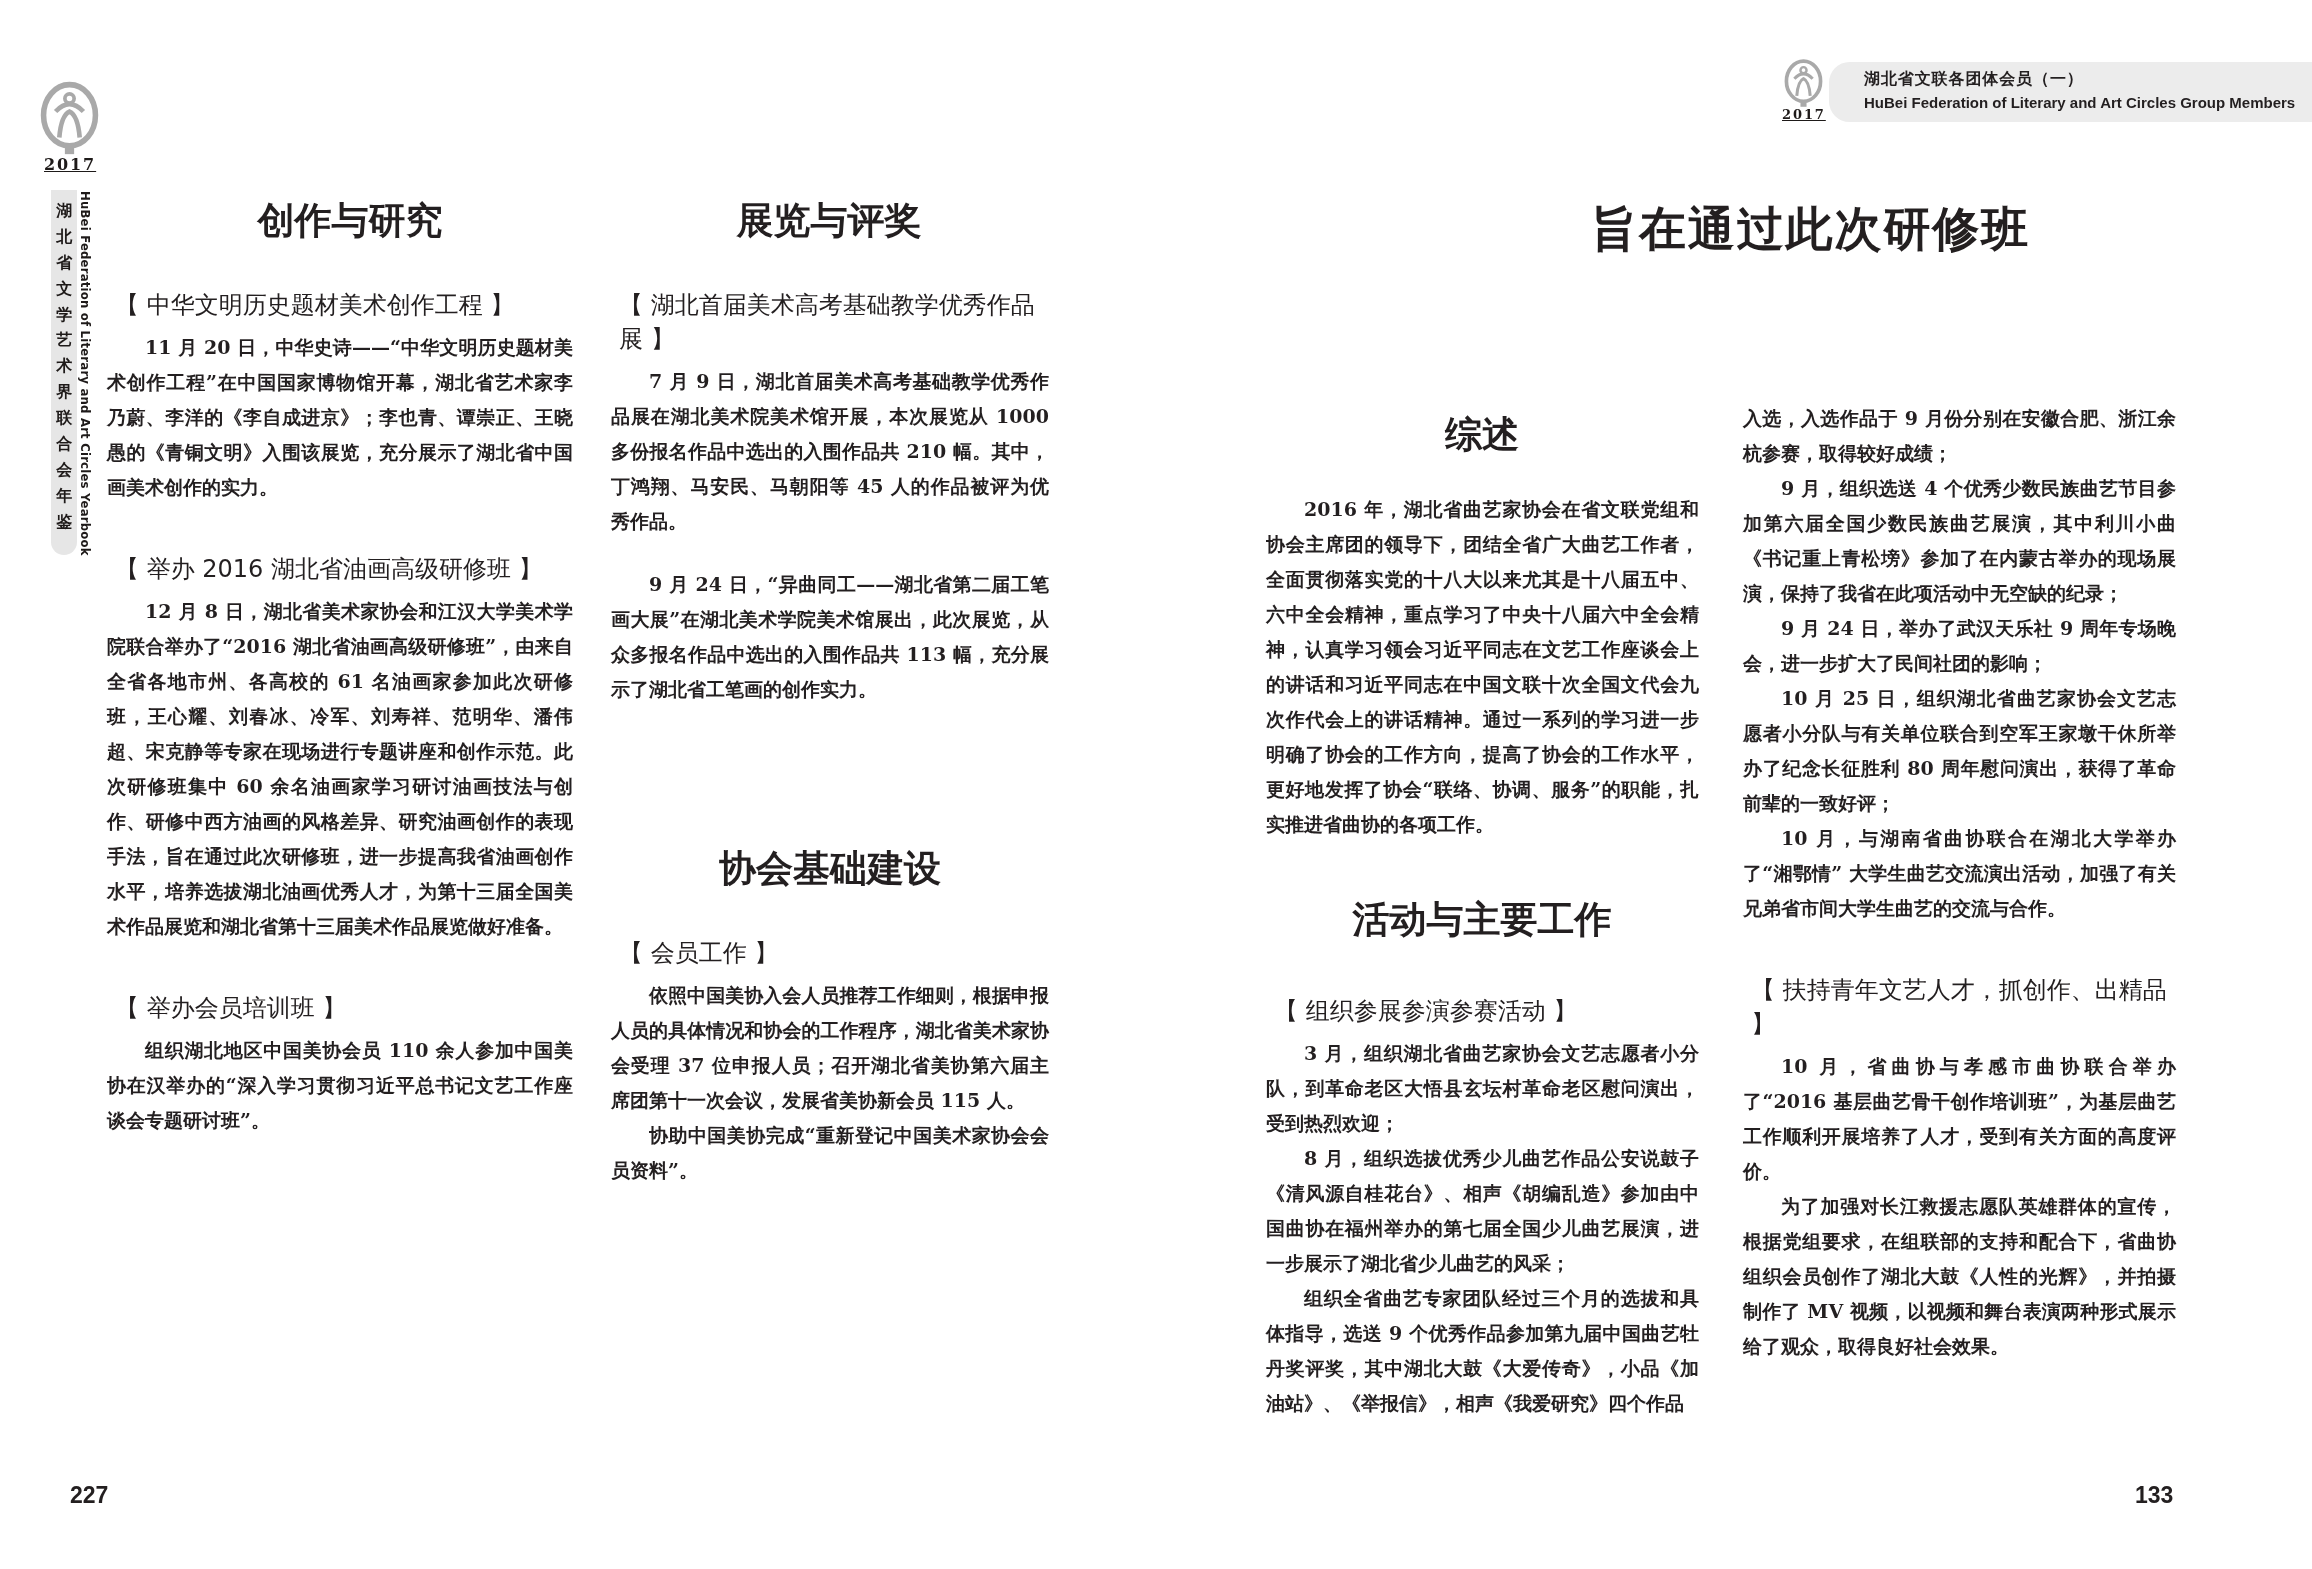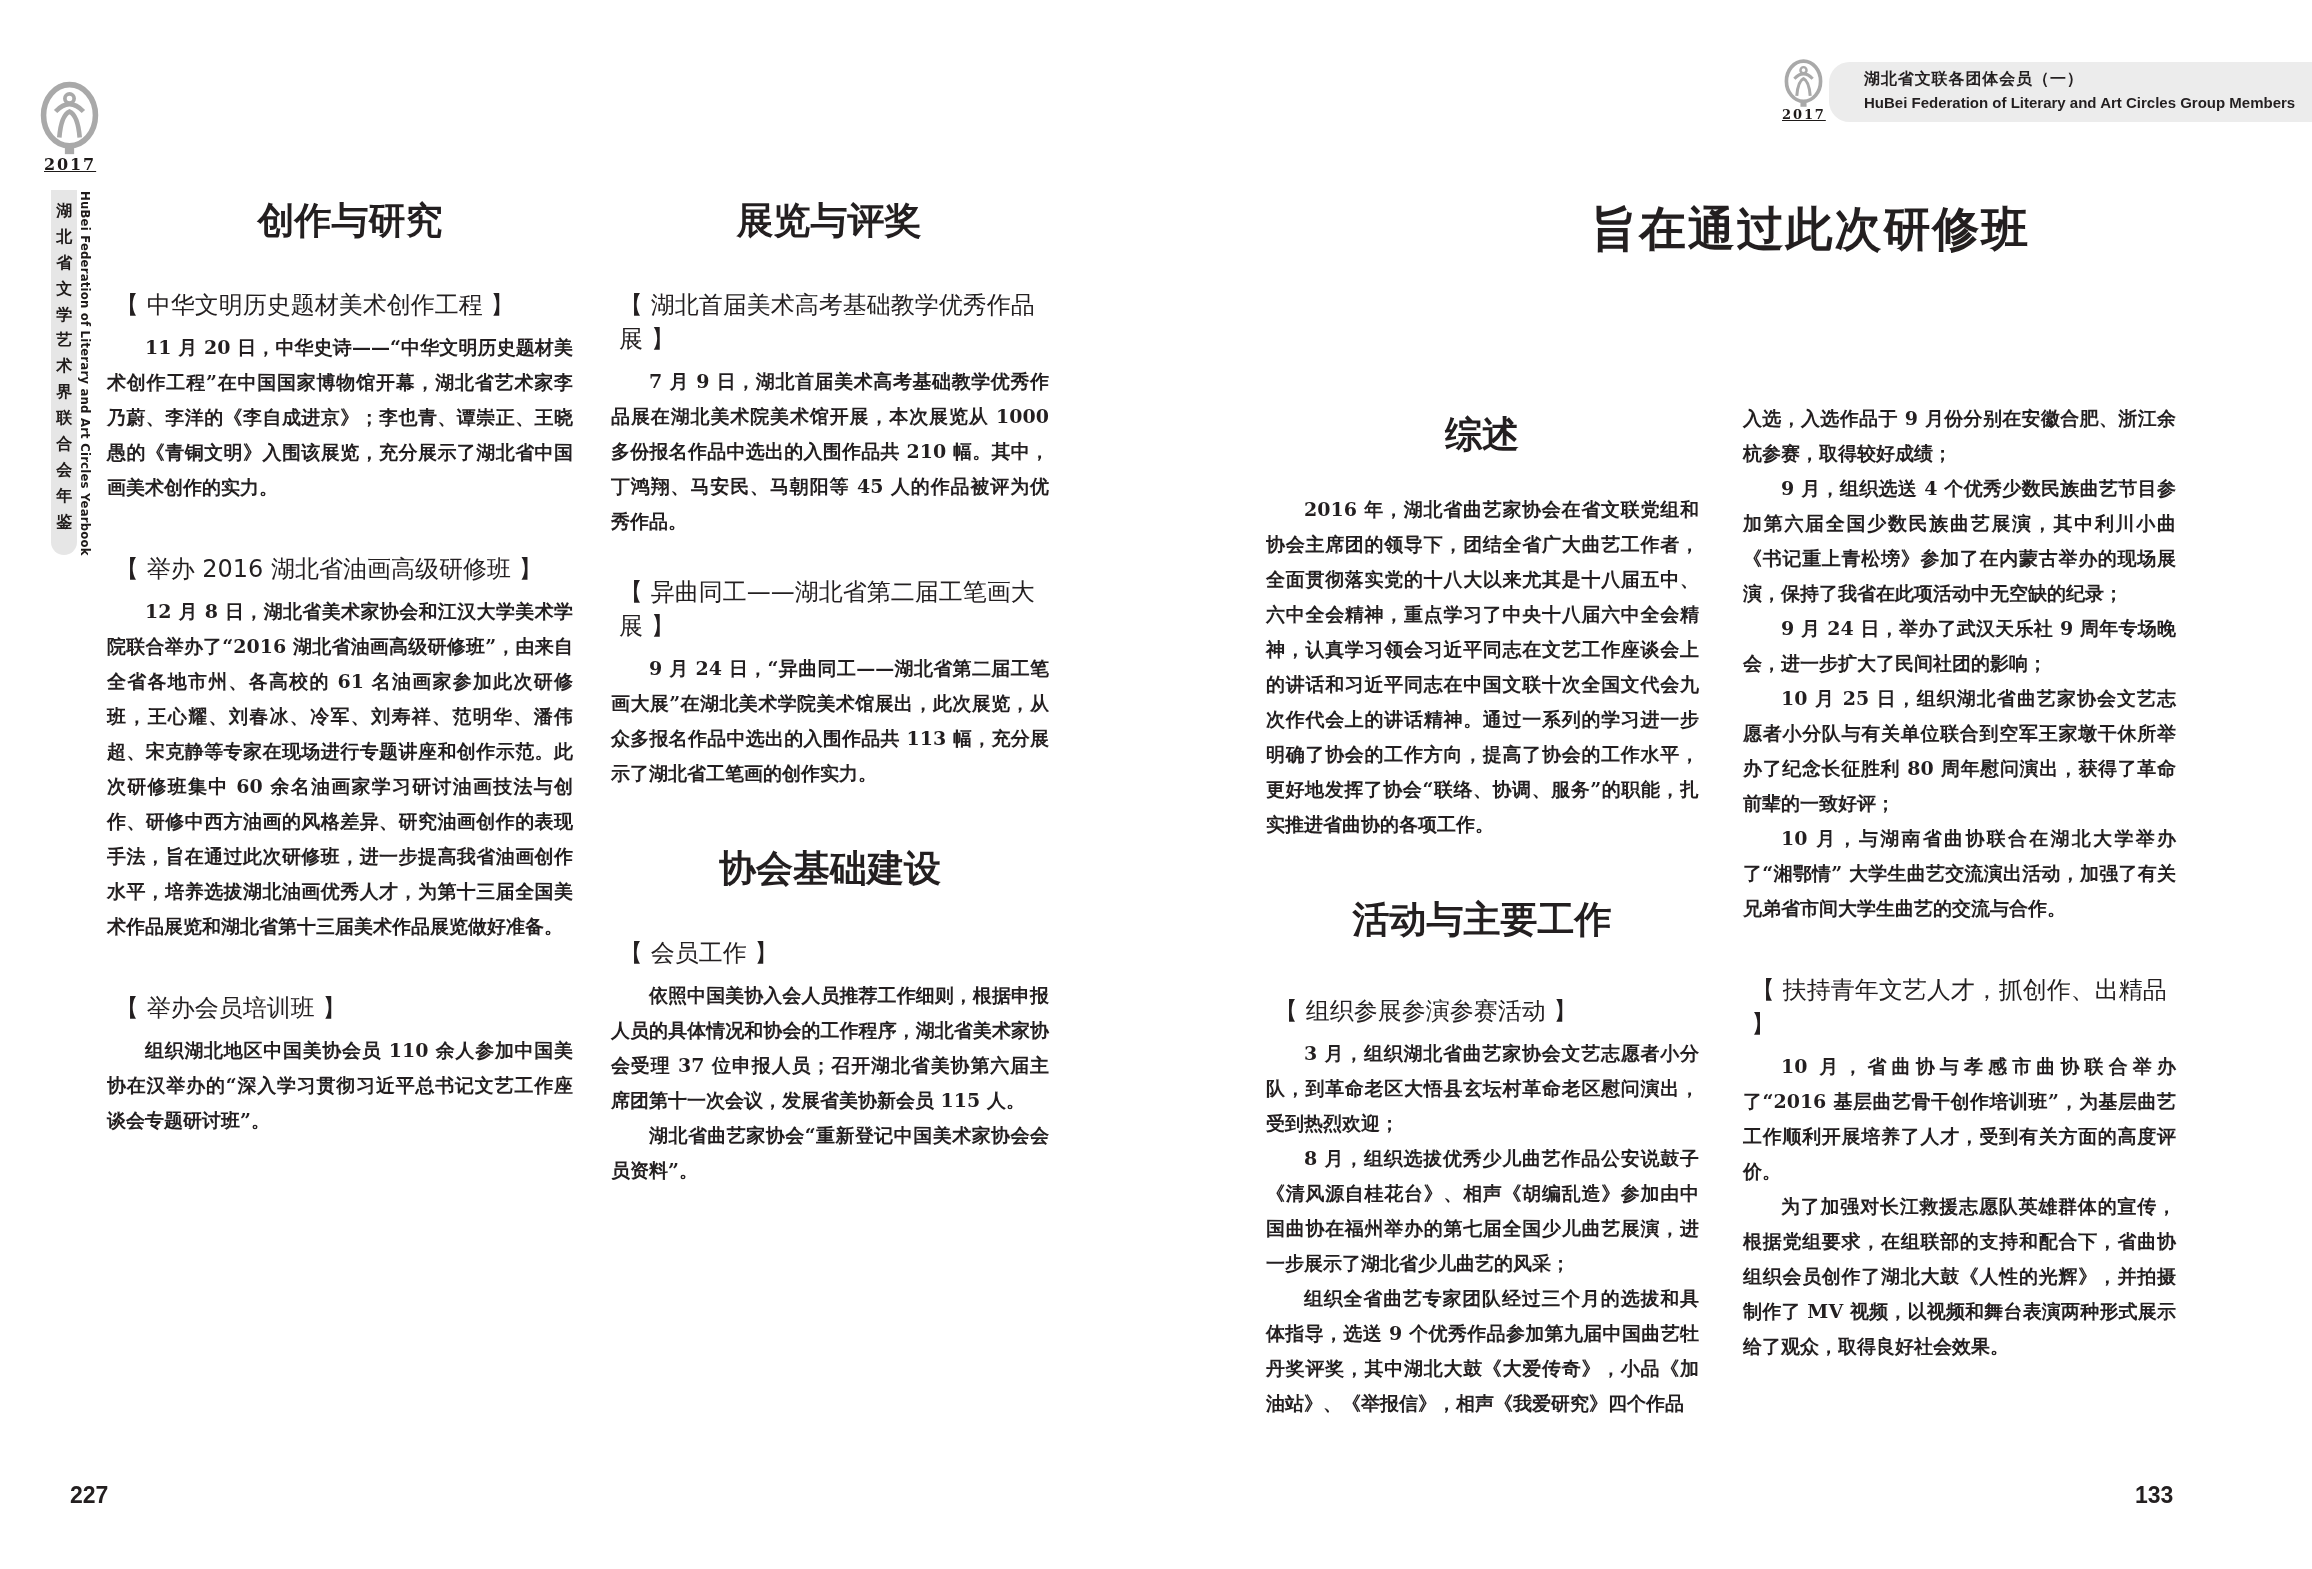--- a/index.html
+++ b/index.html
@@ -68,28 +68,27 @@
     <div class="gap-m"></div>
     <p class="sub">【 举办会员培训班 】</p>
     <p class="para">组织湖北地区中国美协会员 110 余人参加中国美协在汉举办的“深入学习贯彻习近平总书记文艺工作座谈会专题研讨班”。</p>
   </div>
 
   <div class="sec-title" style="left:708px;top:196px;width:242px;">展览与评奖</div>
   <div class="col" style="left:611px;top:280px;width:438px;">
     <p class="sub">【 湖北首届美术高考基础教学优秀作品展 】</p>
     <p class="para">7 月 9 日，湖北首届美术高考基础教学优秀作品展在湖北美术院美术馆开展，本次展览从 1000 多份报名作品中选出的入围作品共 210 幅。其中，丁鸿翔、马安民、马朝阳等 45 人的作品被评为优秀作品。</p>
     <div class="gap-s"></div>
-    <p class="sub">【 异曲同工——湖北省第二届工笔画大展 】</p>
     <p class="para">9 月 24 日，“异曲同工——湖北省第二届工笔画大展”在湖北美术学院美术馆展出，此次展览，从众多报名作品中选出的入围作品共 113 幅，充分展示了湖北省工笔画的创作实力。</p>
   </div>
   <div class="sec-title" style="left:704px;top:844px;width:252px;">协会基础建设</div>
   <div class="col" style="left:611px;top:928px;width:438px;">
     <p class="sub">【 会员工作 】</p>
     <p class="para">依照中国美协入会人员推荐工作细则，根据申报人员的具体情况和协会的工作程序，湖北省美术家协会受理 37 位申报人员；召开湖北省美协第六届主席团第十一次会议，发展省美协新会员 115 人。</p>
-    <p class="para">湖北省曲艺家协会“重新登记中国美术家协会会员资料”。</p>
+    <p class="para">协助中国美协完成“重新登记中国美术家协会会员资料”。</p>
   </div>
 
   <div class="page-num" style="left:70px;top:1482px;">227</div>
 </div>
 
 <div>
 
   <svg class="abs" style="left:1782px;top:58px;width:43px;height:50px;" viewBox="0 0 70 82">
     <ellipse cx="35" cy="38" rx="28" ry="33" fill="none" stroke="#a9a9a9" stroke-width="6"></ellipse>
     <circle cx="35" cy="20" r="5" fill="none" stroke="#a9a9a9" stroke-width="4"></circle>

